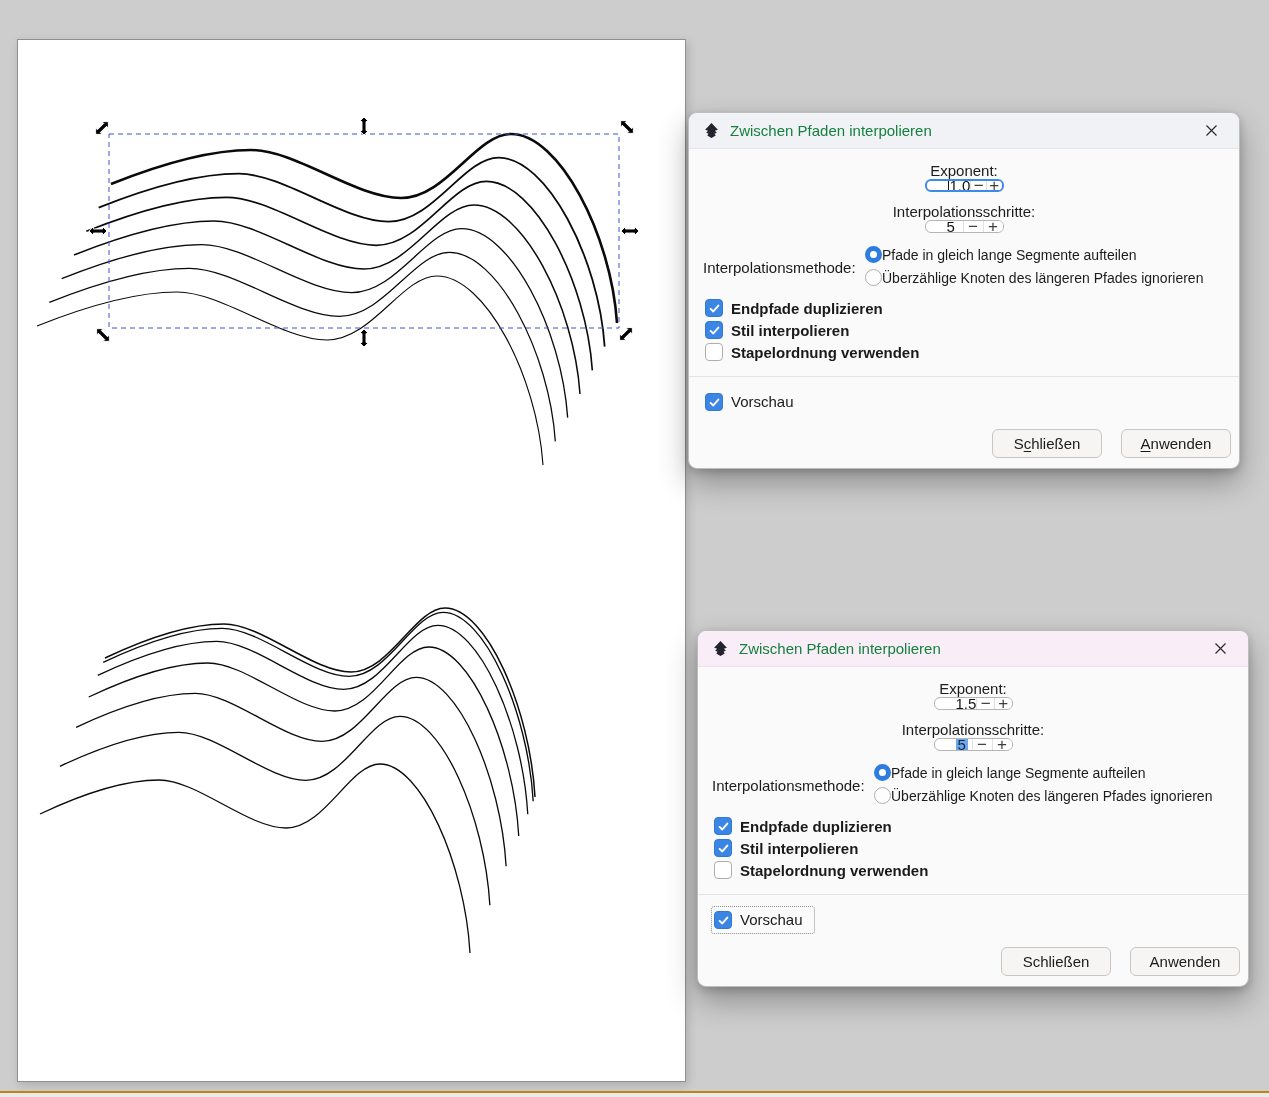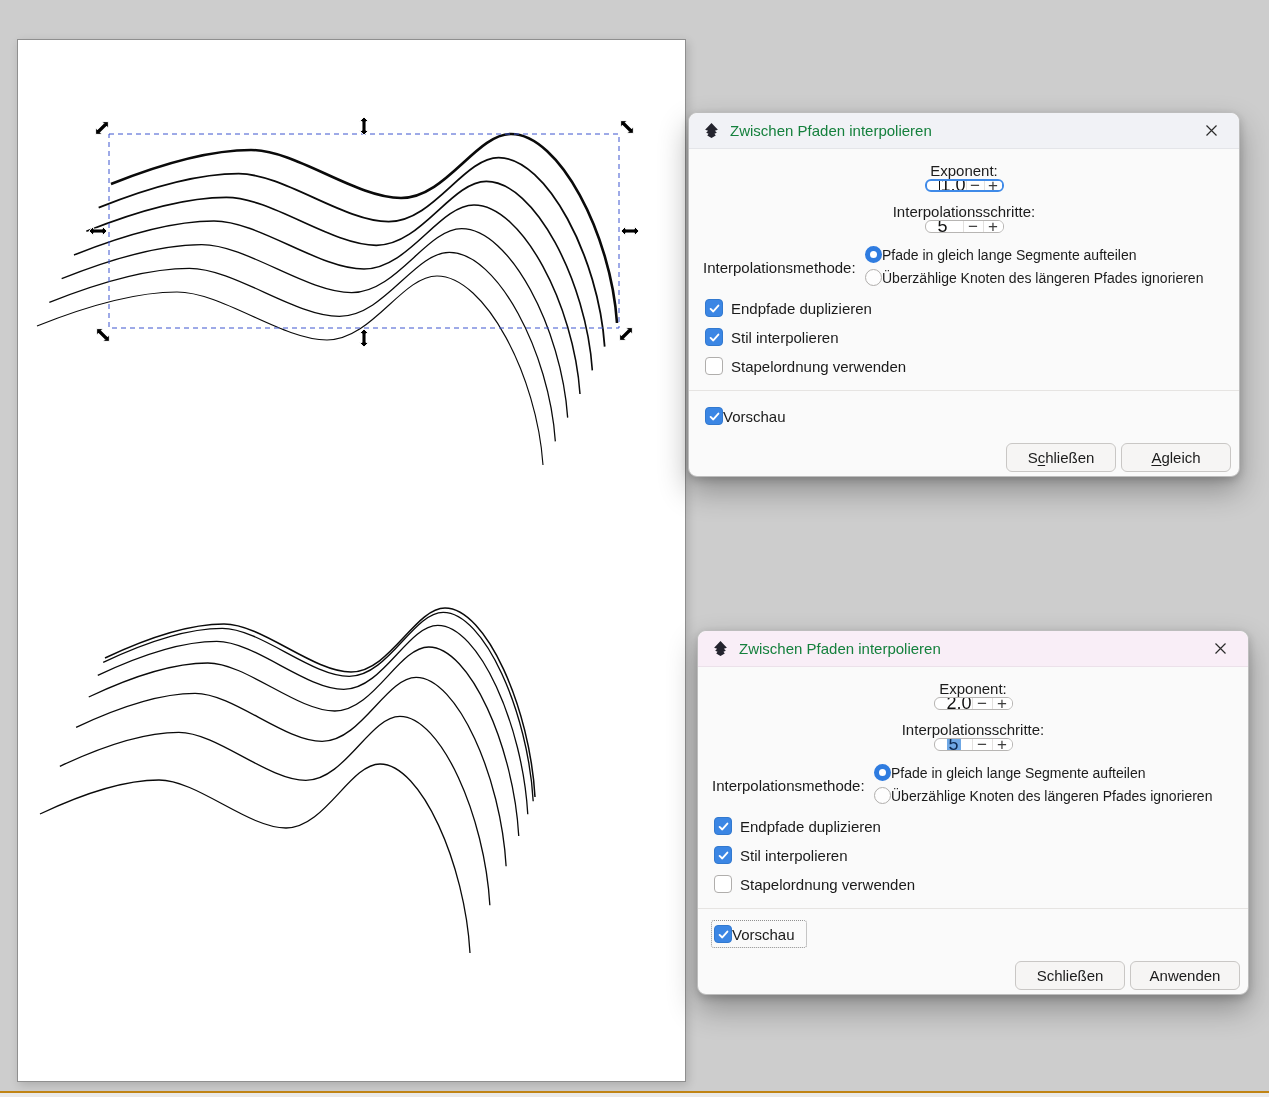--- a/index.html
+++ b/index.html
@@ -70,60 +70,60 @@
     display:flex; align-items:stretch;
     width:79px; height:29px;
     background:#fff;
     border:1px solid #b7b5b3;
     border-radius:6px;
     overflow:hidden;
   }
   .spin.on{border:2px solid var(--focus-blue);}
   .spin-val{
     flex:1; display:flex; align-items:center;
-    padding-left:12px; font-size:18px; color:#111;
+    padding-left:21px; font-size:15px; color:#111;
   }
   .caret{width:1px;height:16px;background:#111;margin-right:1px;}
   .val-text.on{background:var(--selection-highlight);color:#0d2a52;padding:0 2px;}
   .spin-btn{
     width:20px; display:flex;align-items:center;justify-content:center;
     border-left:1px solid #e3e1df;
     font-size:17px; color:#3c3c3c;
     background:#fff;
   }
   .method-row{margin-top:13px; display:flex; align-items:center;}
   .method-label{width:162px; flex:0 0 auto; padding-top:2px;}
   .radio-col{display:flex;flex-direction:column;gap:6px;}
   .radio-line{display:flex;align-items:center;white-space:nowrap;}
   .radio{
     width:17px;height:17px;border-radius:50%;
     border:1px solid #b0aeac;background:#fdfdfd;flex:0 0 auto;
   }
   .radio.on{border:5px solid var(--accent-blue);background:#fff;}
   .radio-label{font-size:14px;color:#1c1c1c;}
-  .opts{margin:11px 0 0 2px; display:flex; flex-direction:column; gap:7px;}
+  .opts{margin:11px 0 0 2px; display:flex; flex-direction:column; font-weight:bold;}
   .opt-row{display:flex;align-items:center;gap:8px;height:22px;}
   .cb{
     width:18px;height:18px;border-radius:4px;
     border:1px solid #b0aeac;background:#fff;flex:0 0 auto;
     display:flex;align-items:center;justify-content:center;
   }
   .cb svg{display:none;}
   .cb.on{background:#3b86e4;border-color:#3279cf;}
   .cb.on svg{display:block;}
   .separator{border-top:1px solid #e6e4e2; margin:13px -14px 0;}
   .preview-row{margin:12px 0 0 0;}
   .preview-inline{
-    display:inline-flex;align-items:center;
+    display:inline-flex;gap:8px;
     padding:4px 11px 4px 2px;border-radius:2px;
   }
   .preview-inline.on{outline:1px dotted #8f8f8f;}
   .btn-row{
-    display:flex; justify-content:flex-end; gap:5px;
-    margin:14px -6px 0 0; padding-bottom:4px;
+    display:flex; justify-content:flex-end; gap:19px;
+    margin:14px -6px 0 0; padding-bottom:10px;
   }
   .btn{
     min-width:110px; height:29px;
     background:#f6f5f4;
     border:1px solid #c9c7c5;
     border-radius:6px;
     font-size:15px; color:#1b1b1b;
     display:flex;align-items:center;justify-content:center;
     font-family:"Liberation Sans", sans-serif;
   }
@@ -247,21 +247,21 @@
             </svg>
           </span>
         <span>Vorschau</span>
       </span>
     </div>
     <div class="btn-row">
       <button class="btn">
           <span><span>S</span><span class="mn">c</span><span>hließen</span></span>
         </button>
       <button class="btn">
-          <span><span></span><span class="mn">A</span><span>gleich</span></span>
+          <span><span></span><span class="mn">A</span><span>nwenden</span></span>
         </button>
     </div>
   </div>
 </div>
 
 <div class="dialog dialog-2">
   <div class="titlebar on">
     <span class="app-icon">
       <svg width="17" height="17" viewBox="0 0 16 16">
           <path fill="#24242e" d="M8 1 L14 7.2 L11.2 8.3 L13 10.2 L10.8 11 L12 12.6 L8 15 L4 12.6 L5.2 11 L3 10.2 L4.8 8.3 L2 7.2 Z"></path>
@@ -272,21 +272,21 @@
       <svg width="13" height="13" viewBox="0 0 13 13">
           <path d="M1.5 1.5 L11.5 11.5 M11.5 1.5 L1.5 11.5" stroke="#2b2b2b" stroke-width="1.2" fill="none"></path>
         </svg>
     </span>
   </div>
   <div class="dlg-body">
     <div class="field-row">
       <span class="field-label">Exponent:</span>
       <span class="spin">
         <span class="spin-val">
-            <span class="val-text">2,0</span>
+            <span class="val-text">1,5</span>
           </span>
         <span class="spin-btn">−</span>
         <span class="spin-btn">+</span>
       </span>
     </div>
     <div class="field-row">
       <span class="field-label">Interpolationsschritte:</span>
       <span class="spin">
         <span class="spin-val">
             <span class="val-text on">5</span>

